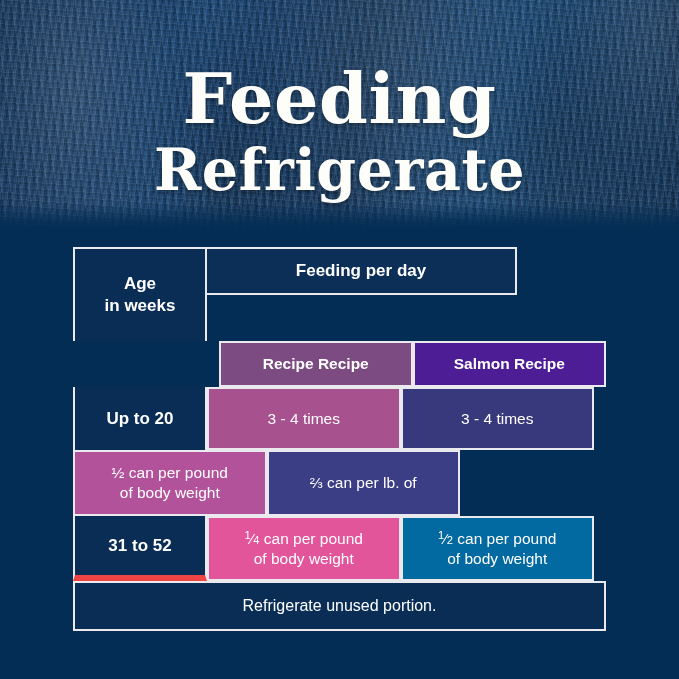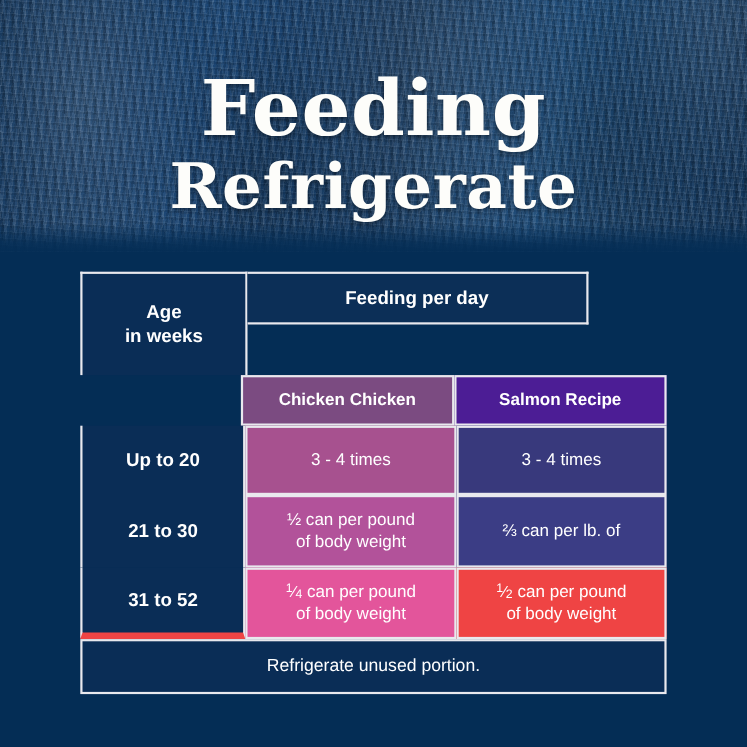--- a/index.html
+++ b/index.html
@@ -114,21 +114,21 @@
     border: 2px solid #e9e9ee;
     color: #ffffff;
     display: flex;
     align-items: center;
     justify-content: center;
     text-align: center;
     font-size: 15.5px;
     line-height: 1.28;
     padding: 2px 6px;
   }
-  .c-age   { width: 152px; }
+  .c-age   { width: 134px; }
   .c-rec   { width: 193.5px; }
   .c-full  { width: 533px; }
 
   .navy    { background: #0a2d56; }
   .hdr-navy{ background: #0c2f57; }
 
   .age-head { height: 94px; font-weight: 700; font-size: 17px; border-bottom: none; }
   .feed-head{ height: 48px; font-weight: 700; font-size: 17px; width: 310px; border-left: none; }
   .sub-head { height: 46px; font-weight: 700; font-size: 15.5px; }
   .age-cell { font-weight: 700; font-size: 17px; border-top: none; border-bottom: none; }
@@ -142,21 +142,21 @@
 
   
   .chk-head { background: #7b4b81; }
   .chk-1    { background: #a7518f; }
   .chk-2    { background: #b2529a; }
   .chk-3    { background: #e3559b; }
 
   .sal-head { background: #4c1d95; }
   .sal-1    { background: #38397c; }
   .sal-2    { background: #3b3d85; }
-  .sal-3    { background: #ef4444; }
+  .sal-3    { background: #0369a1; }
 
   .frac-sup { font-size: 0.72em; vertical-align: 0.42em; }
   .frac-sub { font-size: 0.72em; vertical-align: -0.05em; }
   .frac-bar { font-size: 0.95em; }
   .nowrap { white-space: nowrap; }
   .stack { display: block; }
 </style>
 </head>
 <body>
 
@@ -179,32 +179,31 @@
       <div>
         <span class="stack">Age</span>
         <span class="stack">in weeks</span>
       </div>
     </div>
     <div class="cell hdr-navy feed-head">Feeding per day</div>
   </div>
 
   <div class="tbl-row">
     <div class="cell navy c-age sub-head" style="border-top:none;border-bottom:none;visibility:hidden;width:146px;"></div>
-    <div class="cell chk-head c-rec sub-head">Chicken Chicken</div>
+    <div class="cell chk-head c-rec sub-head">Recipe Recipe</div>
     <div class="cell sal-head c-rec sub-head">Salmon Recipe</div>
   </div>
 
   <div class="tbl-row">
     <div class="cell navy c-age age-cell r1">Up to 20</div>
     <div class="cell chk-1 c-rec body-cell r1">3 - 4 times</div>
     <div class="cell sal-1 c-rec body-cell r1">3 - 4 times</div>
   </div>
 
   <div class="tbl-row">
-    <div class="cell navy c-age age-cell r2">21 to 30</div>
     <div class="cell chk-2 c-rec body-cell r2">
       <div>
         <span class="stack nowrap">½ can per pound</span>
         <span class="stack nowrap">of body weight</span>
       </div>
     </div>
     <div class="cell sal-2 c-rec body-cell r2">
       <div>
         <span class="stack nowrap">⅔ can per lb. of</span>
       </div>

